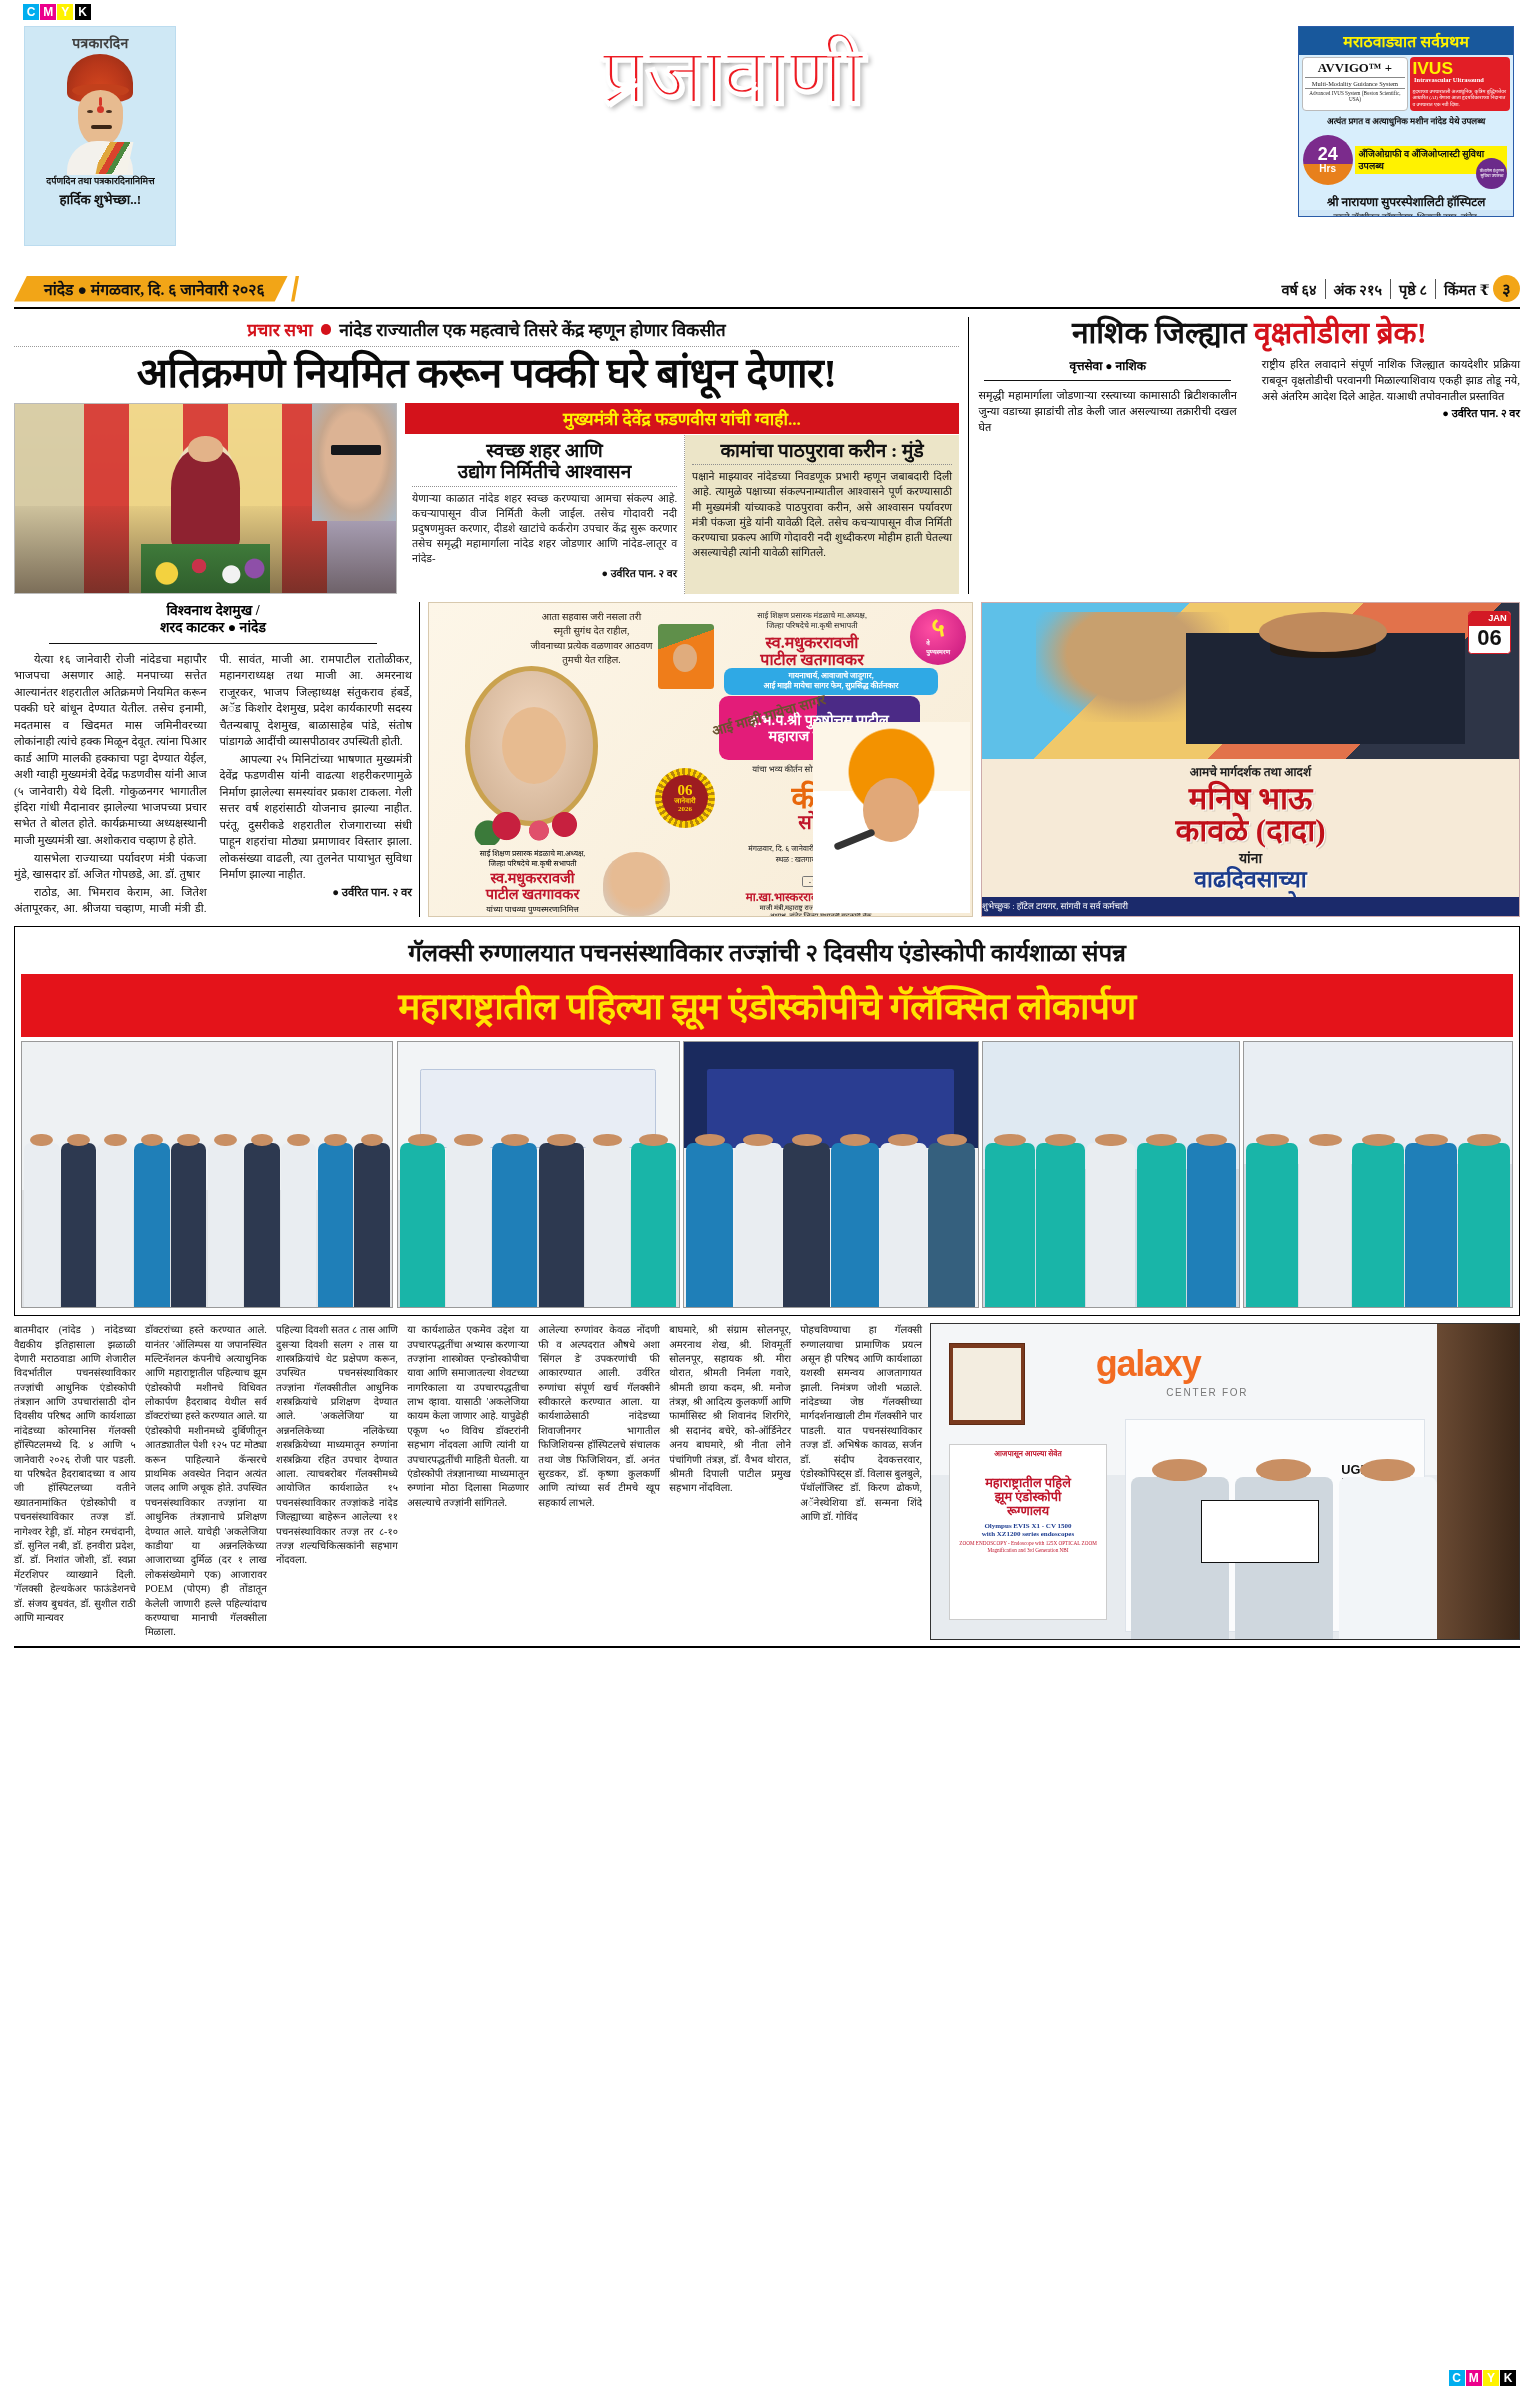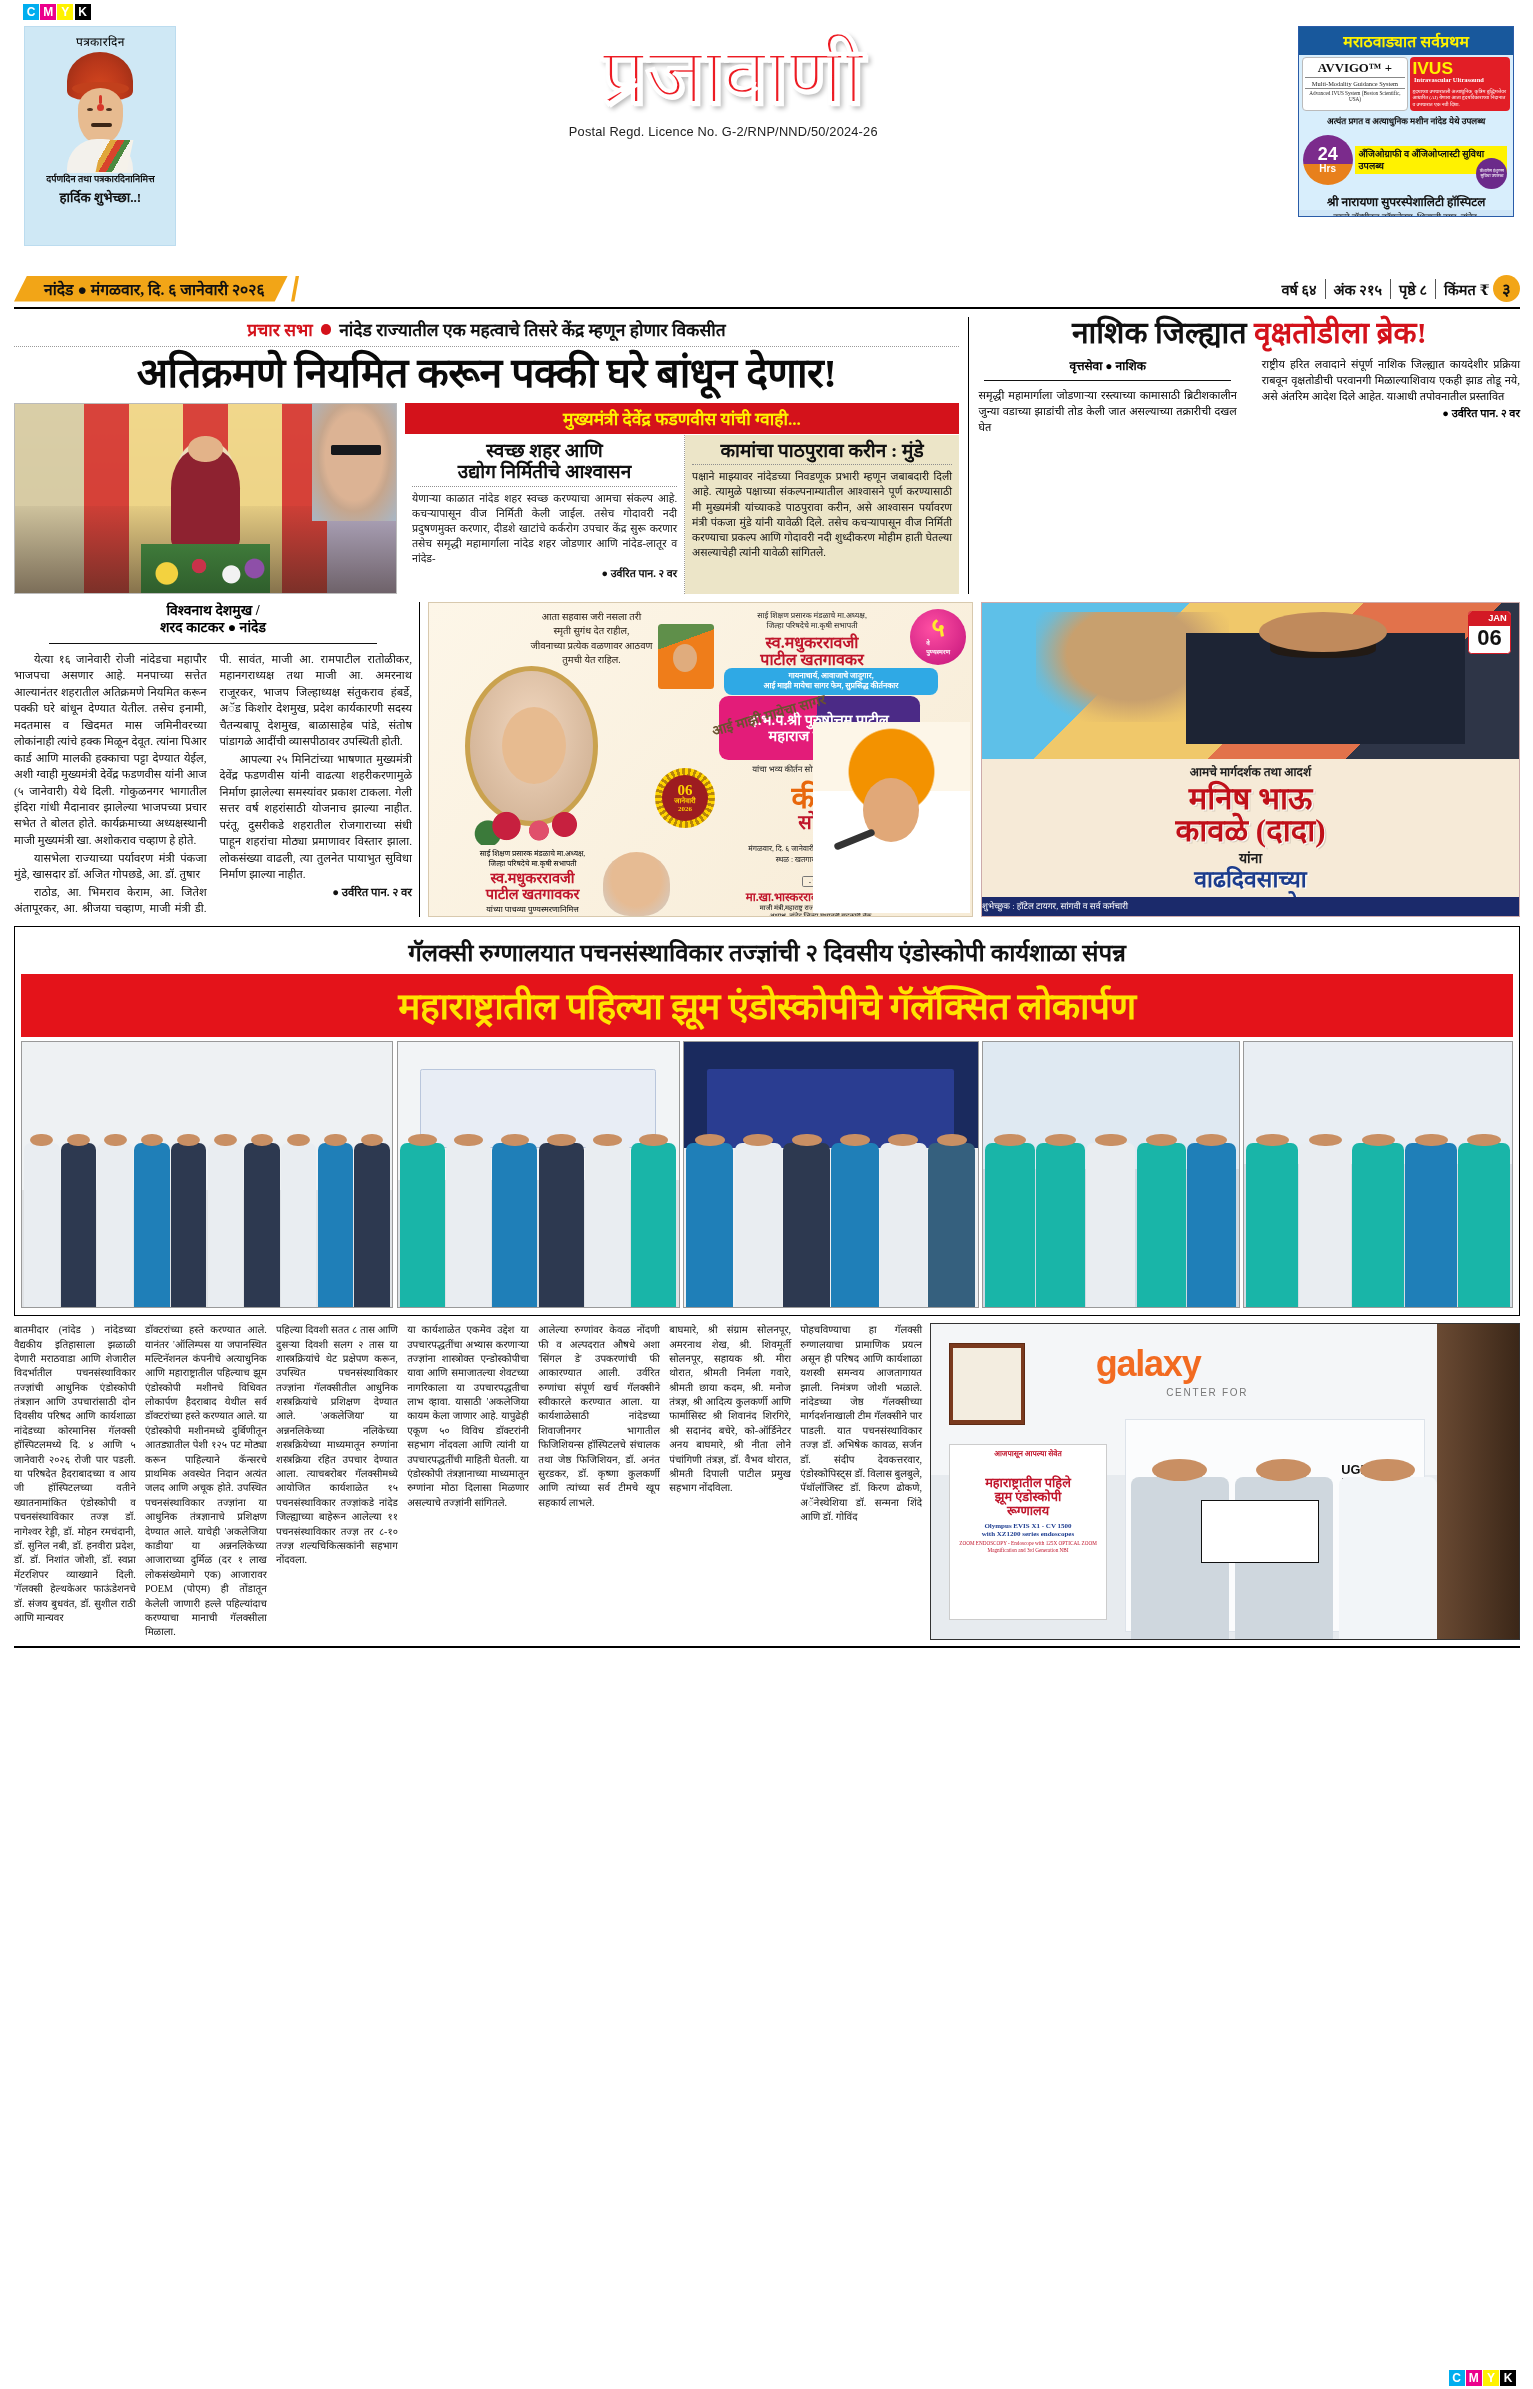--- a/index.html
+++ b/index.html
@@ -21,21 +21,21 @@
   .cmyk-top { position:absolute; left:23px; top:3.5px; }
   .cmyk-bot { position:absolute; right:17.4px; bottom:3.5px; }
 
   
   .masthead { position:relative; display:flex; align-items:flex-start; height:244px; margin-top:20px; }
   .journo-box {
     width: 152px; height: 220px; background:#cfe8f5; border:0.6px solid #bcdcef;
     display:flex; flex-direction:column; align-items:center; padding:5.8px 3.5px; text-align:center;
     margin-left: 10.4px;
   }
-  .journo-title { color:#000000; font-weight:400; font-size:12px; letter-spacing:0.3px; }
+  .journo-title { color:#404040; font-weight:700; font-size:14px; letter-spacing:0.3px; }
   .journo-portrait { width:87px; height:119px; margin:2.3px auto 1.2px; position:relative; }
   .jp-turban { position:absolute; left:10.4px; top:0; width:66px; height:48px;
       background: radial-gradient(ellipse at 50% 85%, #d8481f 0%, #b8371a 55%, #8f2a14 100%);
       border-radius: 34px 34px 17.4px 17.4px / 30px 30px 9.3px 9.3px; }
   .jp-turban:after{ content:""; position:absolute; left:4.6px; top:30px; width:57px; height:12.8px;
       background:#c2401c; border-radius:50%/60%; }
   .jp-face { position:absolute; left:21px; top:36px; width:45px; height:56px;
       background:#e7bb90; border-radius:23px 23px 21px 21px/21px 21px 29px 29px; }
   .jp-eye { position:absolute; width:6.4px;height:3.5px;background:#4a3120;border-radius:50%; top:56px;}
   .jp-eye.l{left:30px;} .jp-eye.r{left:49px;}
@@ -328,21 +328,20 @@
           <div class="jp-moustache"></div>
         <div class="jp-body"></div>
           <div class="jp-shawl"></div>
       </div>
       <div class="journo-sub1">दर्पणदिन तथा पत्रकारदिनानिमित्त</div>
       <div class="journo-sub2">हार्दिक शुभेच्छा..!</div>
     </div>
 
     <div class="logo-wrap">
       <div class="logo-text">प्रजावाणी</div>
-      <div class="postal">Postal Regd. Licence No. G-2/RNP/NND/50/2024-26</div>
     </div>
 
     <div class="topad">
       <div class="topad-head">मराठवाड्यात सर्वप्रथम</div>
       <div class="topad-row">
         <div class="avvigo">
           <div class="t1">AVVIGO™ +</div>
           <div class="t2">Multi-Modality Guidance System</div>
           <div class="t3">Advanced IVUS System (Boston Scientific, USA)</div>
         </div>

